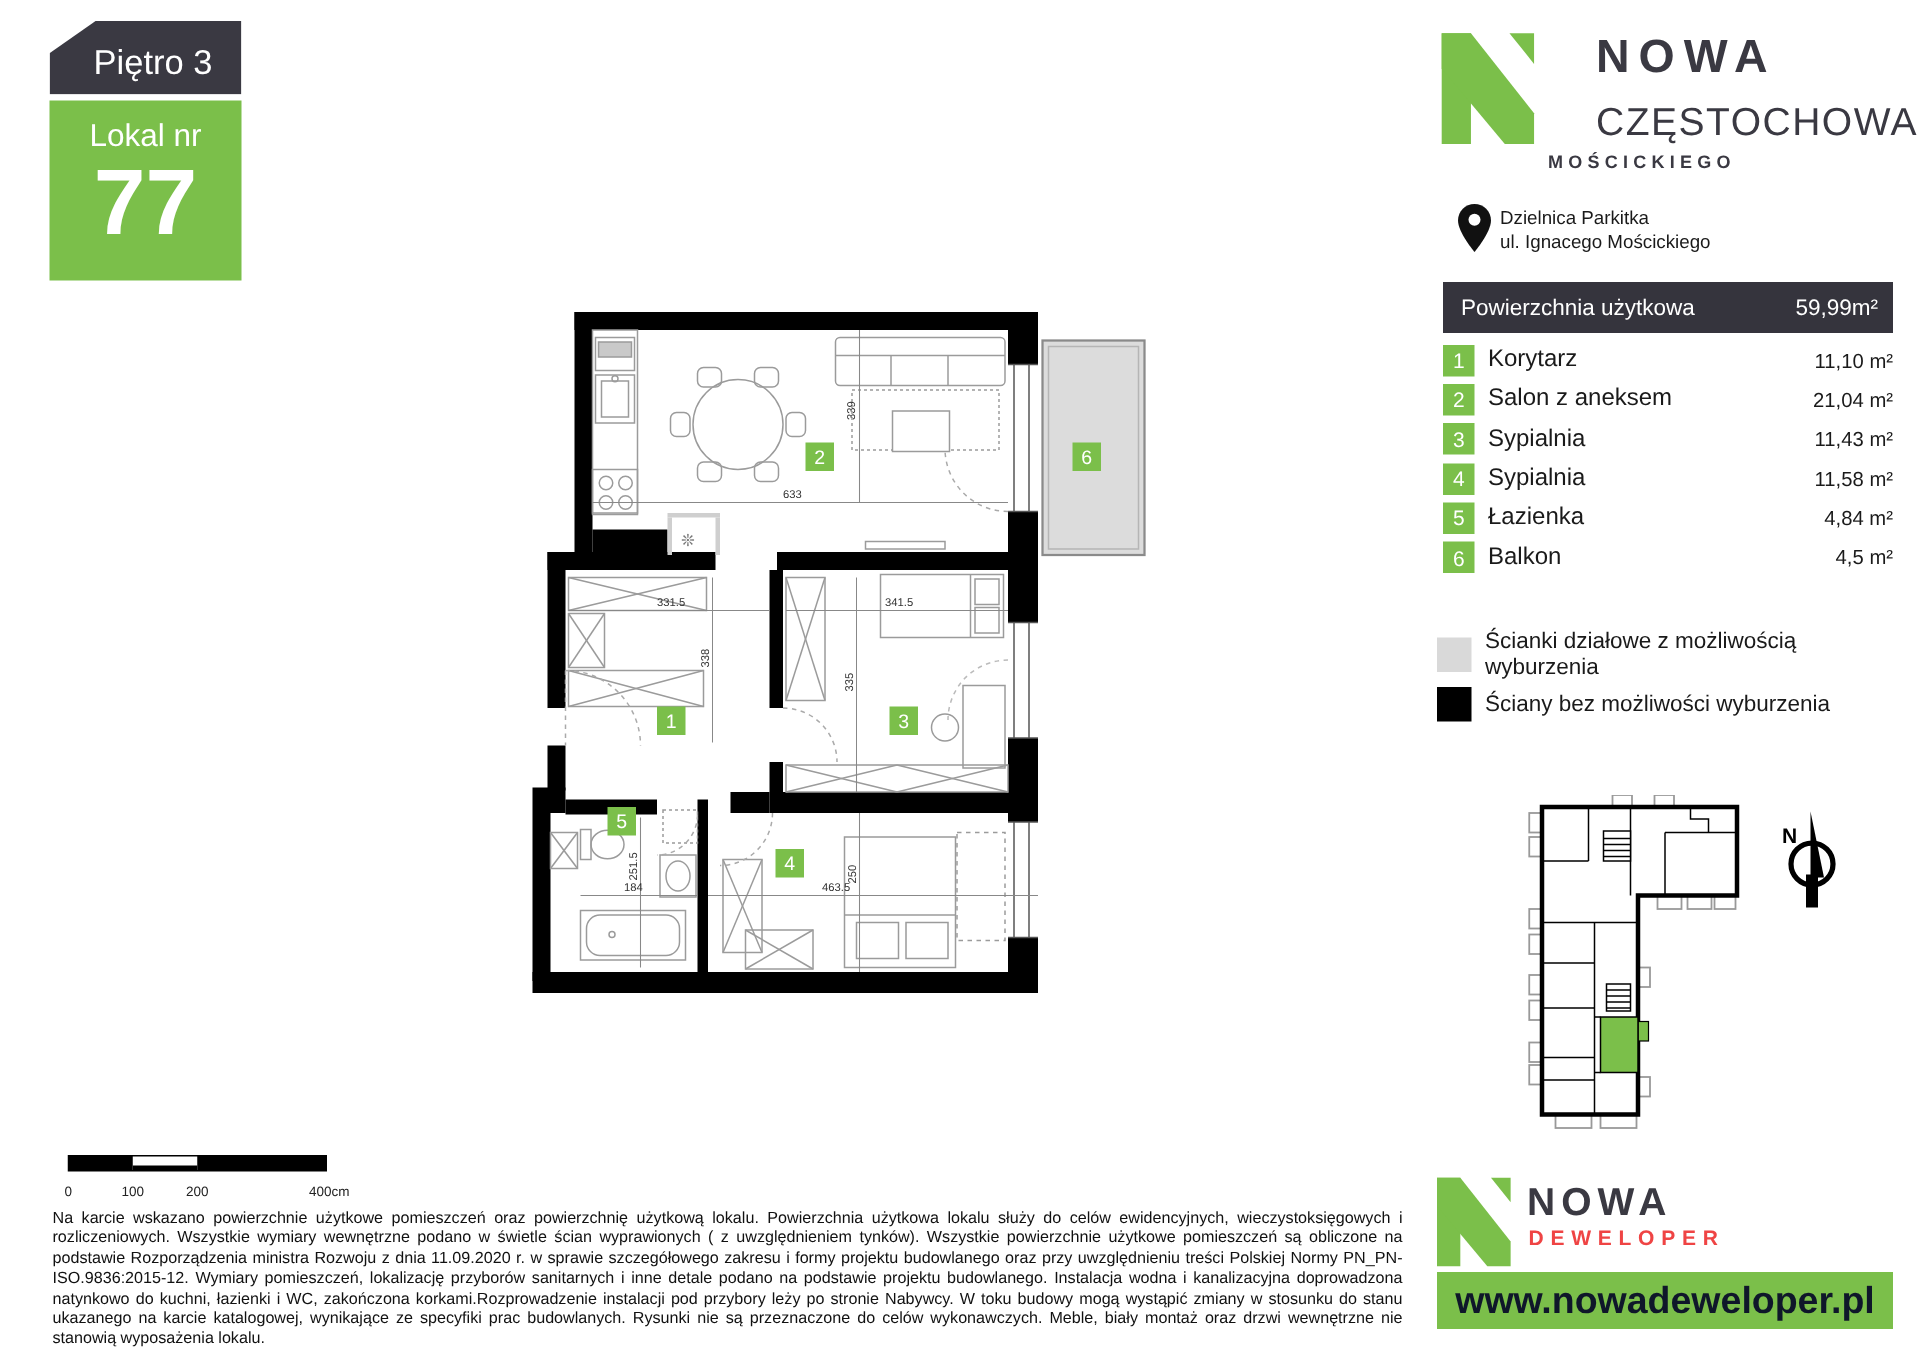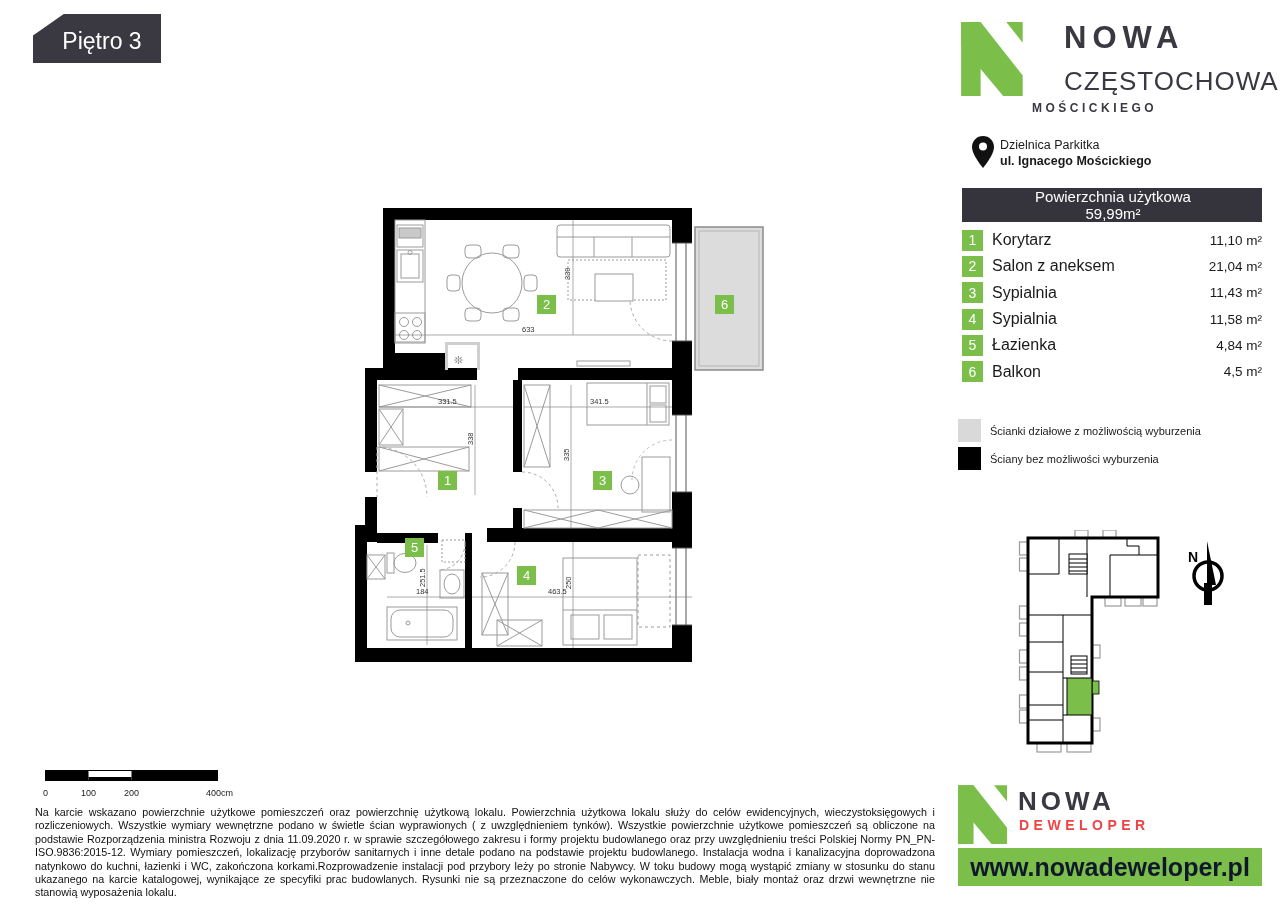--- a/index.html
+++ b/index.html
@@ -15,36 +15,36 @@
   .unit-badge{left:33px;top:67px;width:128px;height:120px;background:#7bbf4a;text-align:center;}
   .unit-badge .lbl{color:#fff;font-size:21px;margin-top:12px;}
   .unit-badge .num{color:#fff;font-size:62px;font-weight:bold;line-height:62px;margin-top:2px;}
 
   
   .brand-text{color:#3a3942;}
   .brand-nowa{left:1064px;top:20px;font-size:31px;font-weight:bold;letter-spacing:6px;}
   .brand-city{left:1064px;top:66px;font-size:26px;font-weight:normal;letter-spacing:1px;}
   .brand-street{left:1032px;top:101px;font-size:12px;font-weight:bold;letter-spacing:3.5px;}
   .loc-line1{left:1000px;top:138px;font-size:12.5px;}
-  .loc-line2{left:1000px;top:154px;font-size:12.5px;font-weight:bold;}
+  .loc-line2{left:1000px;top:154px;font-size:12.5px;}
 
   
   .tbl-header{left:962px;top:188px;width:300px;height:34px;background:#35343d;color:#fff;
-    display:flex;align-items:center;justify-content:space-between;box-sizing:border-box;padding:0 10px 0 12px;font-size:15px;flex-direction:column;}
+    display:flex;align-items:center;justify-content:space-between;box-sizing:border-box;padding:0 10px 0 12px;font-size:15px;}
   .tbl-rows{left:962px;top:227px;width:300px;}
   .tbl-row{display:flex;align-items:center;height:26.3px;}
   .row-no{width:21px;height:21px;background:#7bbf4a;color:#fff;font-size:14px;display:flex;align-items:center;justify-content:center;flex:0 0 21px;}
   .row-name{font-size:16px;margin-left:9px;flex:1;}
   .row-area{font-size:13.5px;text-align:left;}
 
   
   .legend{left:958px;top:419px;width:308px;}
   .leg-row{display:flex;align-items:center;margin-bottom:5px;}
   .leg-sq{width:23px;height:23px;flex:0 0 23px;margin-right:9px;}
-  .leg-txt{font-size:11px;}
+  .leg-txt{font-size:15px;}
 
   
   .scalebar{left:45px;top:770px;}
   .scale-ticks{position:relative;width:200px;height:12px;font-size:9px;color:#222;}
 
   
   .disclaimer{left:35px;top:806px;width:900px;font-size:10.75px;line-height:13.4px;text-align:justify;color:#111;}
 
   
   .f-nowa{left:1018px;top:786px;font-size:26px;font-weight:bold;letter-spacing:4px;color:#3a3942;}
@@ -53,20 +53,24 @@
   .f-banner{left:958px;top:848px;width:304px;height:38px;background:#7bbf4a;display:flex;align-items:center;justify-content:center;}
   .f-banner span{color:#0f172a;font-size:25px;font-weight:bold;}
 </style>
 </head>
 <body>
 
 <div class="page">
 
   <div class="abs floor-badge">
     <span>Piętro 3</span>
+  </div>
+  <div class="abs unit-badge">
+    <div class="lbl">Lokal nr</div>
+    <div class="num">77</div>
   </div>
 
   <svg class="abs" style="left:960px;top:18px" width="70" height="78" viewBox="0 0 66 76">
     <polygon points="0,4 19,4 19,76 0,76" fill="#7bbf4a"></polygon>
     <polygon points="0,4 19,4 60,56 60,76 41,76 0,27" fill="#7bbf4a"></polygon>
     <polygon points="44,4 60,4 60,24" fill="#7bbf4a"></polygon>
   </svg>
   <div class="abs brand-text brand-nowa">NOWA</div>
   <div class="abs brand-text brand-city">CZĘSTOCHOWA</div>
   <div class="abs brand-text brand-street">MOŚCICKIEGO</div>

